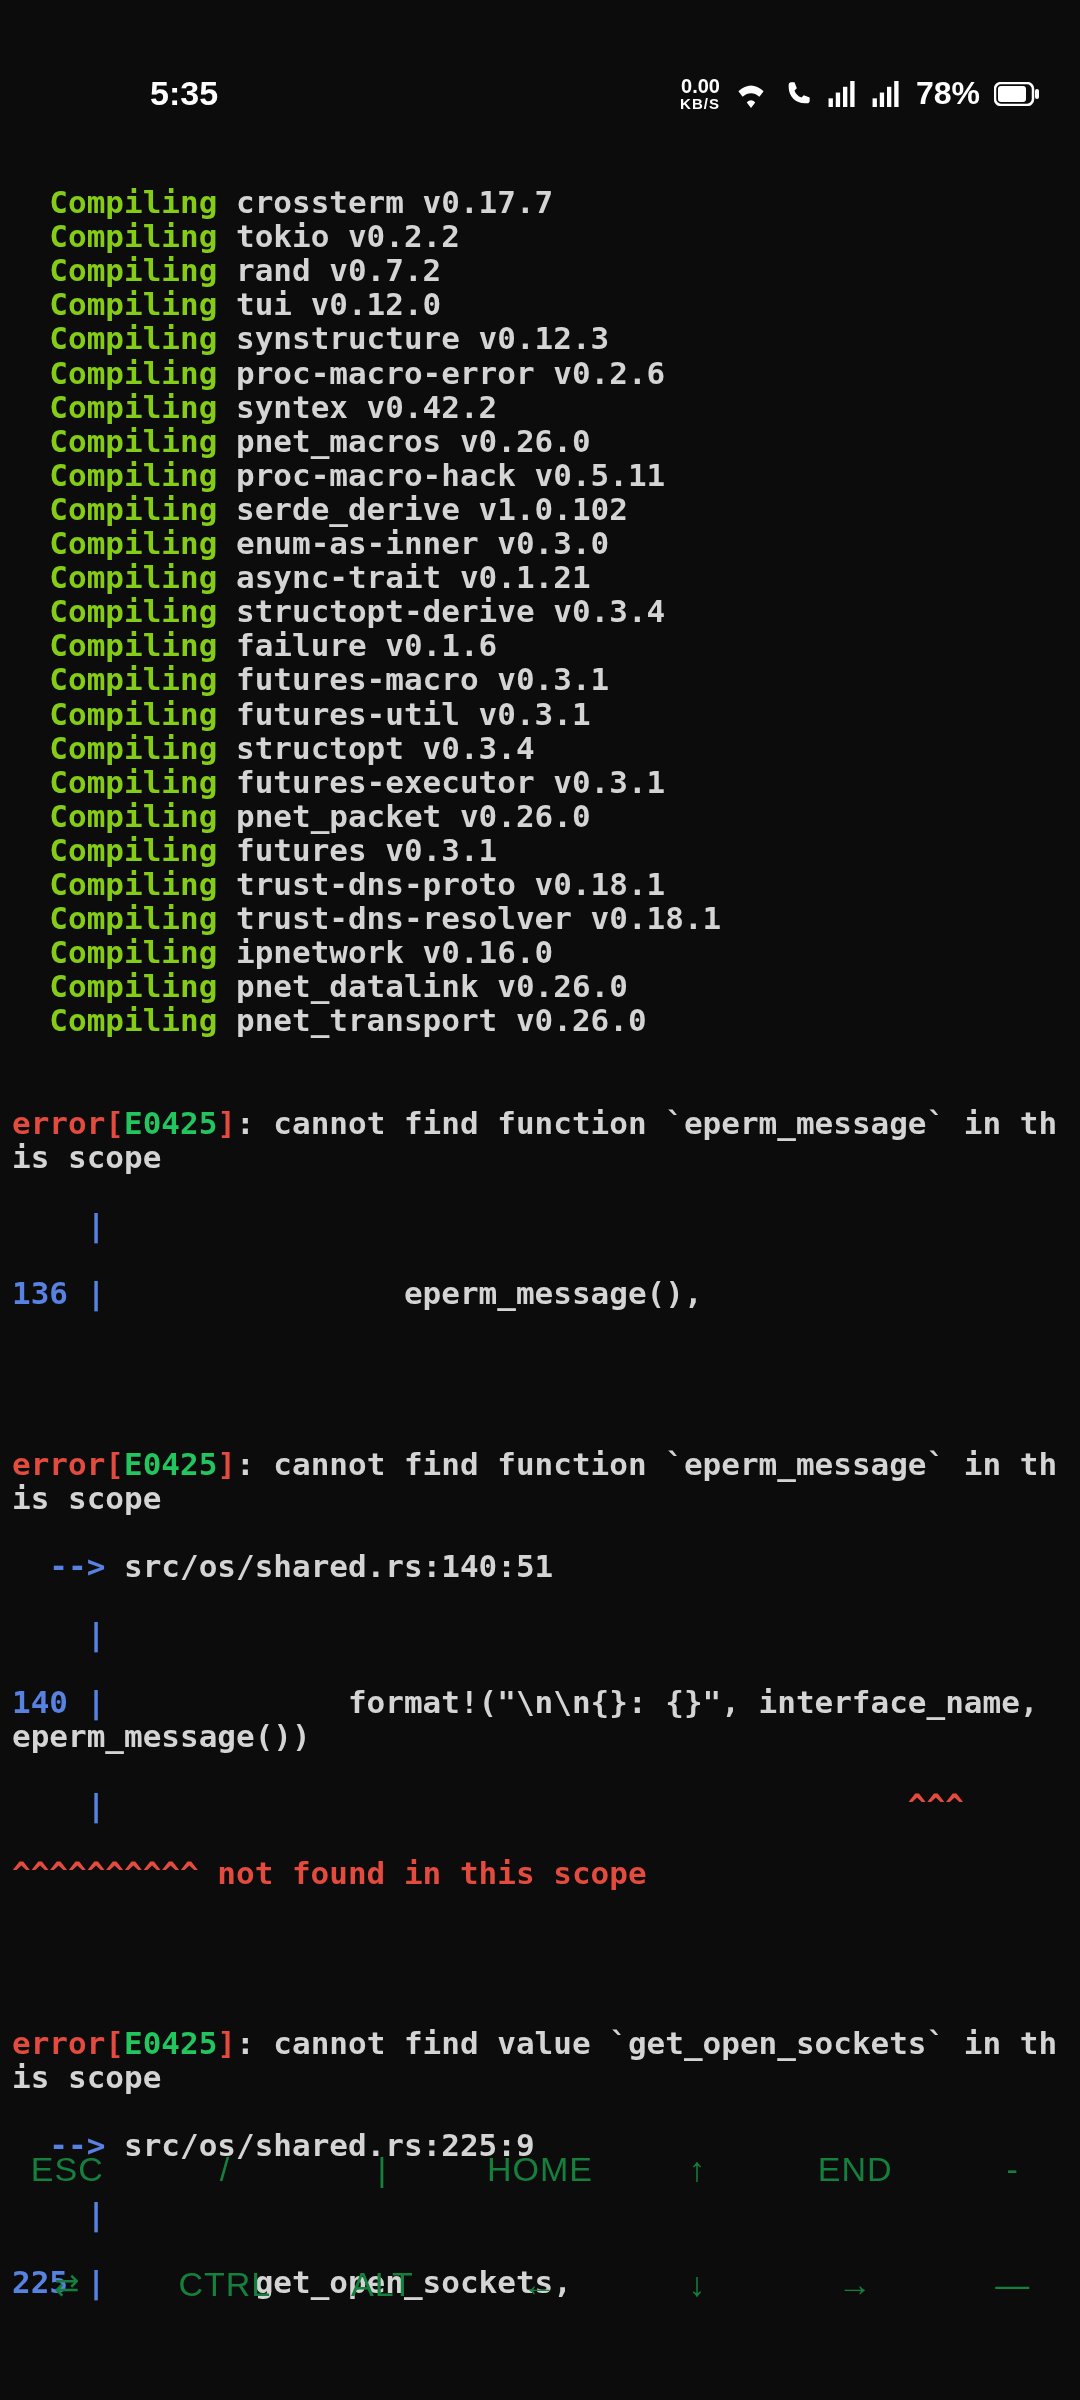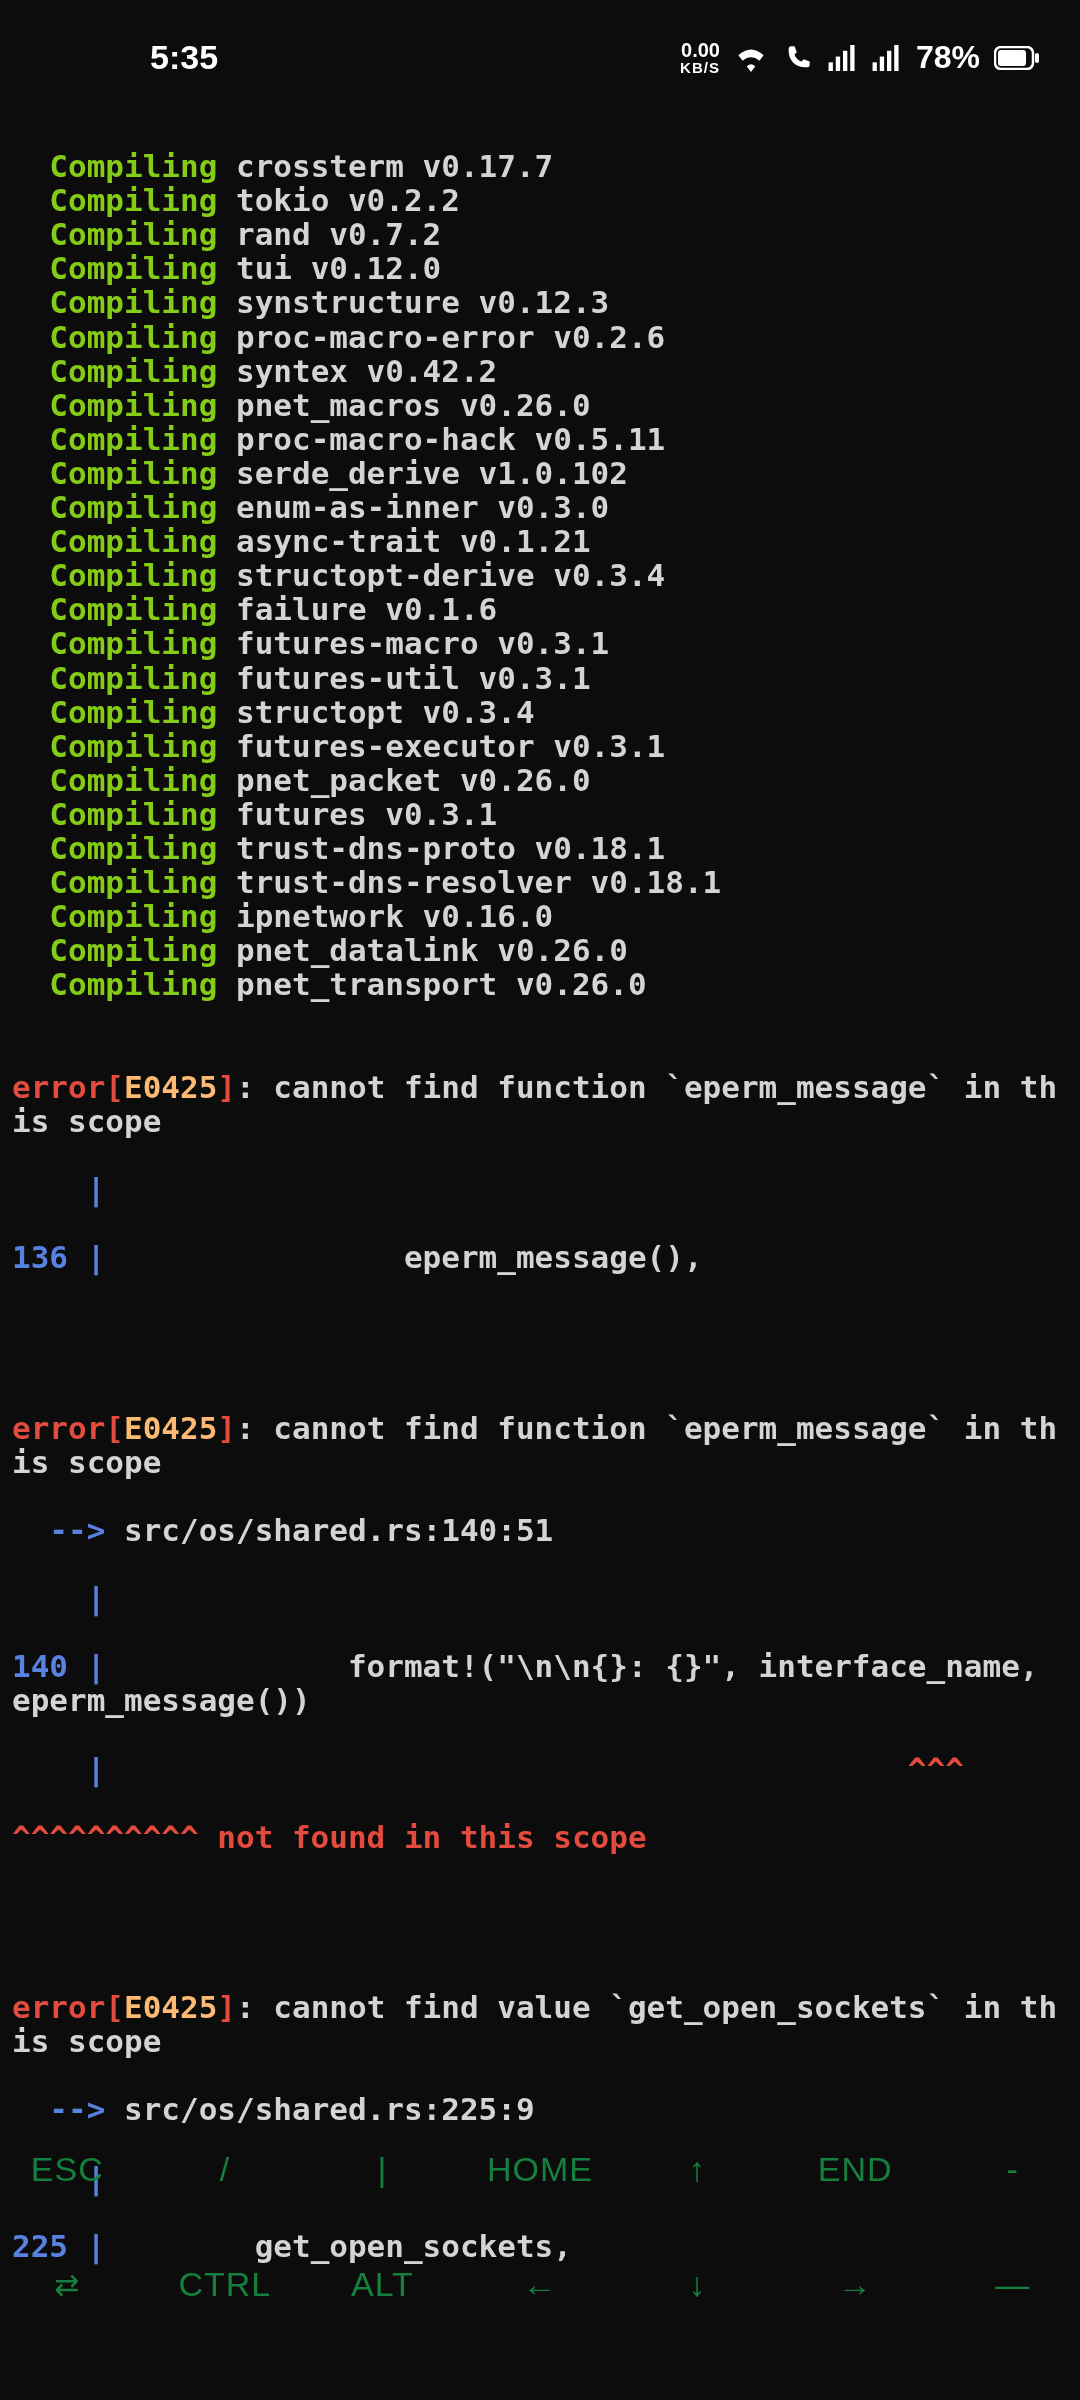--- a/index.html
+++ b/index.html
@@ -16,38 +16,39 @@
   .status-bar {
     height: 115px;
     display: flex;
     align-items: center;
     justify-content: space-between;
     padding: 0 40px;
     color: #ffffff;
     font-family: sans-serif;
     font-size: 34px;
     font-weight: bold;
+    margin-top: 36px;
   }
   .status-left { padding-left: 110px; }
   .status-right { display: flex; align-items: center; gap: 14px; }
   .status-kbs { font-size: 18px; line-height: 1; text-align: right; }
   .status-kbs .top { font-size: 20px; }
   .status-kbs .bot { font-size: 15px; letter-spacing: 1px; }
   .status-icon { display: inline-flex; align-items: center; }
 
   .terminal {
     padding: 0 12px;
     white-space: pre-wrap;
     word-break: break-all;
     font-weight: bold;
   }
   .compile-line { white-space: pre; }
   .kw-compiling { color: #84cc16; font-weight: bold; }
   .kw-error { color: #e24b3e; font-weight: bold; margin-top: 40px; }
-  .kw-errorcode { color: #fdba74; font-weight: bold; }
+  .kw-errorcode { color: #22c55e; font-weight: bold; }
   .kw-lineno { color: #5882e2; font-weight: bold; }
   .kw-pipe { color: #5882e2; font-weight: bold; }
   .kw-arrow { color: #5882e2; font-weight: bold; }
   .kw-carets { color: #e24b3e; font-weight: bold; }
   .kw-notfound { color: #e24b3e; font-weight: bold; }
   .plain { color: #d4d4d4; }
 
   .keyrow {
     position: absolute;
     left: 0; right: 0;

